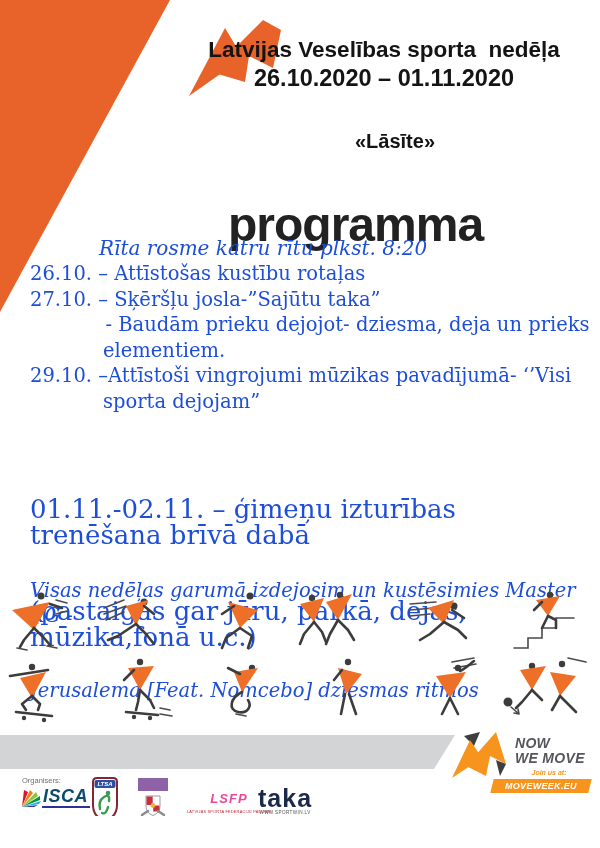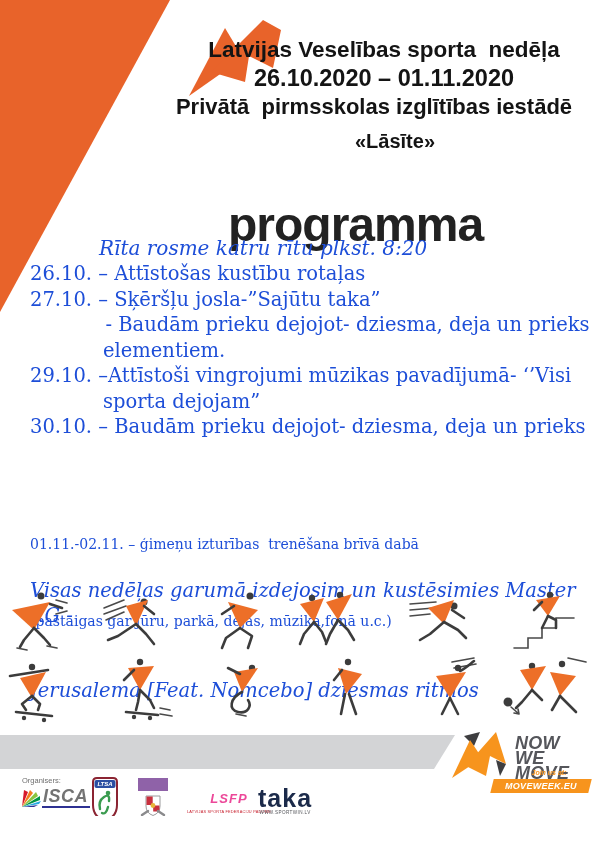--- a/index.html
+++ b/index.html
@@ -24,41 +24,41 @@
   .t1{top:136px;left:197px;}
   .t2{top:197px;left:228px;}
 
   
   .serif{font-family:"DejaVu Serif",serif;color:#1d4ed8;}
   .morning{top:236px;left:99px;font-size:20px;font-style:italic;white-space:nowrap;}
   .program{top:261px;left:30px;font-size:19.5px;line-height:25.5px;width:570px;}
   .program div{white-space:pre-wrap;}
   .ind1{padding-left:65px;text-align:center;}
   .ind2{padding-left:73px;}
-  .family{top:481px;left:30px;font-size:14px;line-height:25.5px;white-space:pre-wrap;}
+  .family{top:446px;left:30px;font-size:26px;line-height:25.5px;white-space:pre-wrap;}
   .week{top:528px;left:30px;font-size:19.5px;line-height:25px;font-style:italic;white-space:pre-wrap;}
 
   
   .fig{position:absolute;}
   .fig .st{stroke:#3C3C3C;stroke-width:2.6;fill:none;stroke-linecap:round;stroke-linejoin:round;}
   .fig .thin{stroke:#4a4a4a;stroke-width:1.6;fill:none;stroke-linecap:round;}
   .fig .tri{fill:#ED6F28;}
   .fig .hd{fill:#3C3C3C;}
 
   
-  .nwm-text{top:736px;left:515px;font-size:18px;line-height:15px;font-weight:800;
+  .nwm-text{top:736px;left:515px;font-size:14px;line-height:15px;font-weight:800;
             font-style:italic;color:#55565B;letter-spacing:.3px;}
   .nwm-join{top:769px;left:503px;width:92px;text-align:center;color:#F7941D;
             font-size:7px;font-style:italic;font-weight:700;}
   .nwm-banner{top:779px;left:492px;width:98px;height:14px;background:#F7941D;
               transform:skewX(-14deg);display:flex;align-items:center;justify-content:center;}
   .nwm-banner span{transform:skewX(14deg);color:#fff;font-size:9px;font-weight:800;font-style:italic;letter-spacing:.3px;}
   .organisers{top:776px;left:22px;font-size:7.5px;color:#6e6e6e;}
   .isca{top:787px;left:20px;display:flex;align-items:flex-end;}
-  .isca-word{font-size:18px;font-weight:800;font-style:italic;color:#737373;line-height:18px;
+  .isca-word{font-size:18px;font-weight:800;font-style:italic;color:#0c4a6e;line-height:18px;
              border-bottom:2px solid #2E3192;padding:0 2px 1px 1px;letter-spacing:.5px;}
   .ministry{top:778px;left:122px;width:62px;text-align:center;}
   .ministry .bar{width:30px;height:13px;background:#8F62A8;margin:0 auto 2px auto;}
   .ministry .txt{font-size:4.6px;line-height:5.4px;color:#4a4a4a;margin-top:1px;}
   .lsfp{top:789px;left:187px;text-align:center;}
   .lsfp-word{font-size:13px;font-weight:900;font-style:italic;color:#ec4899;line-height:19px;letter-spacing:1px;}
   .lsfp-sub{font-size:3.9px;color:#C71F2D;letter-spacing:.2px;margin-top:1px;}
   .joma{top:786px;left:258px;text-align:center;}
   .joma-word{font-size:25px;font-weight:800;color:#1B2A4A;line-height:24px;letter-spacing:1px;}
   .joma-sub{font-size:4.6px;color:#55565B;letter-spacing:.4px;}
@@ -70,34 +70,32 @@
 
   <div class="corner-tri"></div>
 
   <svg class="abs" style="top:20px;left:185px;" width="110" height="78" viewBox="0 0 110 78">
     <polygon points="4,76 40,8 58,38" fill="#E8632A"></polygon>
     <polygon points="26,52 78,0 96,10 88,48 64,36 60,62" fill="#E8632A"></polygon>
   </svg>
 
   <div class="hline h1 ws">Latvijas Veselības sporta  nedēļa</div>
   <div class="hline h2 ws">26.10.2020 – 01.11.2020</div>
-  <div class="hline h3 ws">Privātā  pirmsskolas izglītības iestādē</div>
   <div class="hline h4 ws">«Lāsīte»</div>
   <div class="title t2">programma</div>
 
   <div class="abs serif morning">Rīta rosme katru rītu plkst. 8:20</div>
 
   <div class="abs serif program">
     <div>26.10. – Attīstošas kustību rotaļas</div>
     <div>27.10. – Sķēršļu josla-”Sajūtu taka”</div>
     <div class="ind1">- Baudām prieku dejojot- dziesma, deja un prieks</div>
     <div class="ind2">elementiem.</div>
     <div>29.10. –Attīstoši vingrojumi mūzikas pavadījumā- ‘’Visi</div>
     <div class="ind2">sporta dejojam”</div>
-    <div>30.10. – Baudām prieku dejojot- dziesma, deja un prieks</div>
   </div>
 
   <div class="abs serif family">
     <div>01.11.-02.11. – ģimeņu izturības  trenēšana brīvā dabā</div>
     <div>(pastaigas gar jūru, parkā, dejas, mūzika,fonā u.c.)</div>
   </div>
 
   <div class="abs serif week">
     <div>Visas nedēļas garumā izdejosim un kustēsimies Master KG -</div>
     <div>Jerusalema [Feat. Nomcebo] dziesmas ritmos</div>

